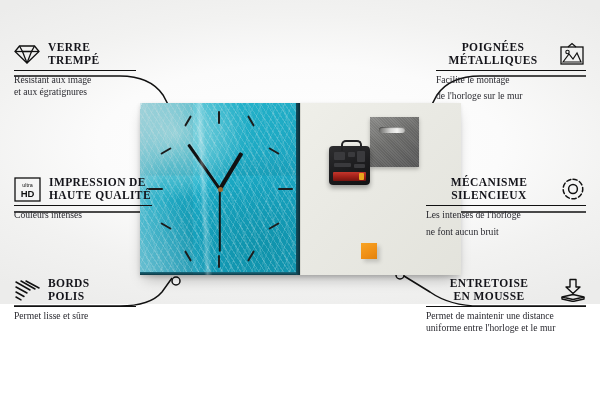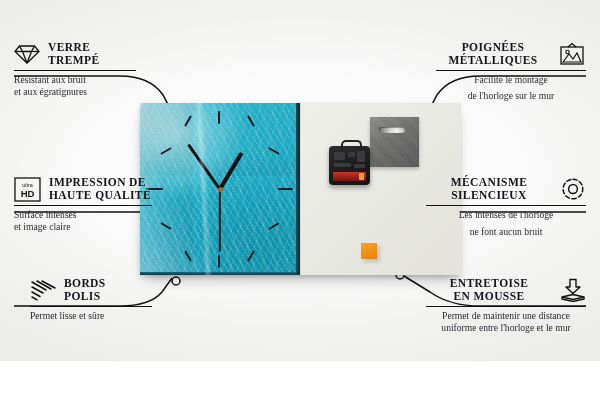--- a/index.html
+++ b/index.html
@@ -2,21 +2,21 @@
 <html><head>
 <meta charset="utf-8">
 <style>
   html,body{margin:0;padding:0;}
   body{
     width:600px;height:400px;overflow:hidden;
     font-family:"Liberation Serif",serif;
     background:#ffffff;
   }
   #stage{
-    position:relative;width:600px;height:361px;
+    position:relative;width:600px;height:304px;
     background:
       radial-gradient(ellipse 75% 60% at 50% 48%, #ffffff 0%, #fbfbfb 45%, #f2f2f1 72%, #ececeb 100%);
   }
   
   .product{
     position:absolute;left:140px;top:103px;width:320px;height:172px;
     box-shadow:0 7px 14px -5px rgba(0,0,0,.33), 0 2px 4px rgba(0,0,0,.14);
   }
   .clock-face{
     position:absolute;left:0;top:0;width:160px;height:172px;
@@ -107,21 +107,21 @@
   }
   .c-rule{height:1.4px;background:#111;margin-top:3px;}
   .c-desc{
     font-size:9.6px;line-height:11.2px;color:#2a2a30;margin-top:3px;
     font-family:"Liberation Serif",serif;
   }
   .ic{flex:0 0 auto;display:block;}
   .left .c-head{justify-content:flex-start;}
   .right .c-head{justify-content:flex-end;}
   .right .c-title{text-align:center;}
-  .right .c-desc{text-align:center;}
+  .right .c-desc{text-align:left;}
   svg.connector{position:absolute;left:0;top:0;width:600px;height:400px;pointer-events:none;}
 </style>
 </head>
 <body>
 
 <div id="stage">
 
   <svg class="connector" viewBox="0 0 600 400">
     <g fill="none" stroke="#111" stroke-width="1.5">
       <path d="M14,76 L120,76 Q150,76 163,95 L172,112"></path>
@@ -194,42 +194,41 @@
           <path d="M20.5,3 L17.5,8.5 L13,20"></path>
             <path d="M8.5,8.5 H17.5"></path>
         </g>
       </svg>
       <div>
         <div class="c-title">VERRE</div>
         <div class="c-title">TREMPÉ</div>
       </div>
     </div>
     <div class="c-rule" style="width:122px;"></div>
-    <div class="c-desc">Résistant aux bruit</div>
+    <div class="c-desc">Résistant aux image</div>
     <div class="c-desc" style="margin-top:0;">et aux égratignures</div>
   </div>
 
   <div class="callout left" style="left:14px;top:176px;width:160px;">
     <div class="c-head">
       <svg class="ic" width="27" height="25" viewBox="0 0 27 25">
         <rect x="1" y="1" width="25" height="23" fill="none" stroke="#111" stroke-width="1.3"></rect>
         <text x="13.5" y="10" font-family="Liberation Sans, sans-serif" font-size="5.4" text-anchor="middle" fill="#111">ultra</text>
         <text x="13.5" y="20" font-family="Liberation Sans, sans-serif" font-size="9.5" font-weight="bold" text-anchor="middle" fill="#111">HD</text>
       </svg>
       <div>
         <div class="c-title">IMPRESSION DE</div>
         <div class="c-title">HAUTE QUALITÉ</div>
       </div>
     </div>
     <div class="c-rule" style="width:138px;"></div>
-    <div class="c-desc">Surface intenses</div>
-    <div class="c-desc" style="margin-top:0;">et image claire</div>
-  </div>
-
-  <div class="callout left" style="left:30px;top:277px;width:150px;">
+    <div class="c-desc">Couleurs intenses</div>
+  </div>
+
+  <div class="callout left" style="left:14px;top:277px;width:150px;">
     <div class="c-head">
       <svg class="ic" width="26" height="22" viewBox="0 0 26 22">
         <g stroke="#111" stroke-width="1.5" stroke-linecap="round">
           <path d="M2,3 L16,11"></path>
             <path d="M2,8 L13,14"></path>
           <path d="M2,13 L10,17.5"></path>
             <path d="M2,18 L7,20.8"></path>
           <path d="M7,2 L21,10"></path>
             <path d="M12,2 L25,9"></path>
         </g>

